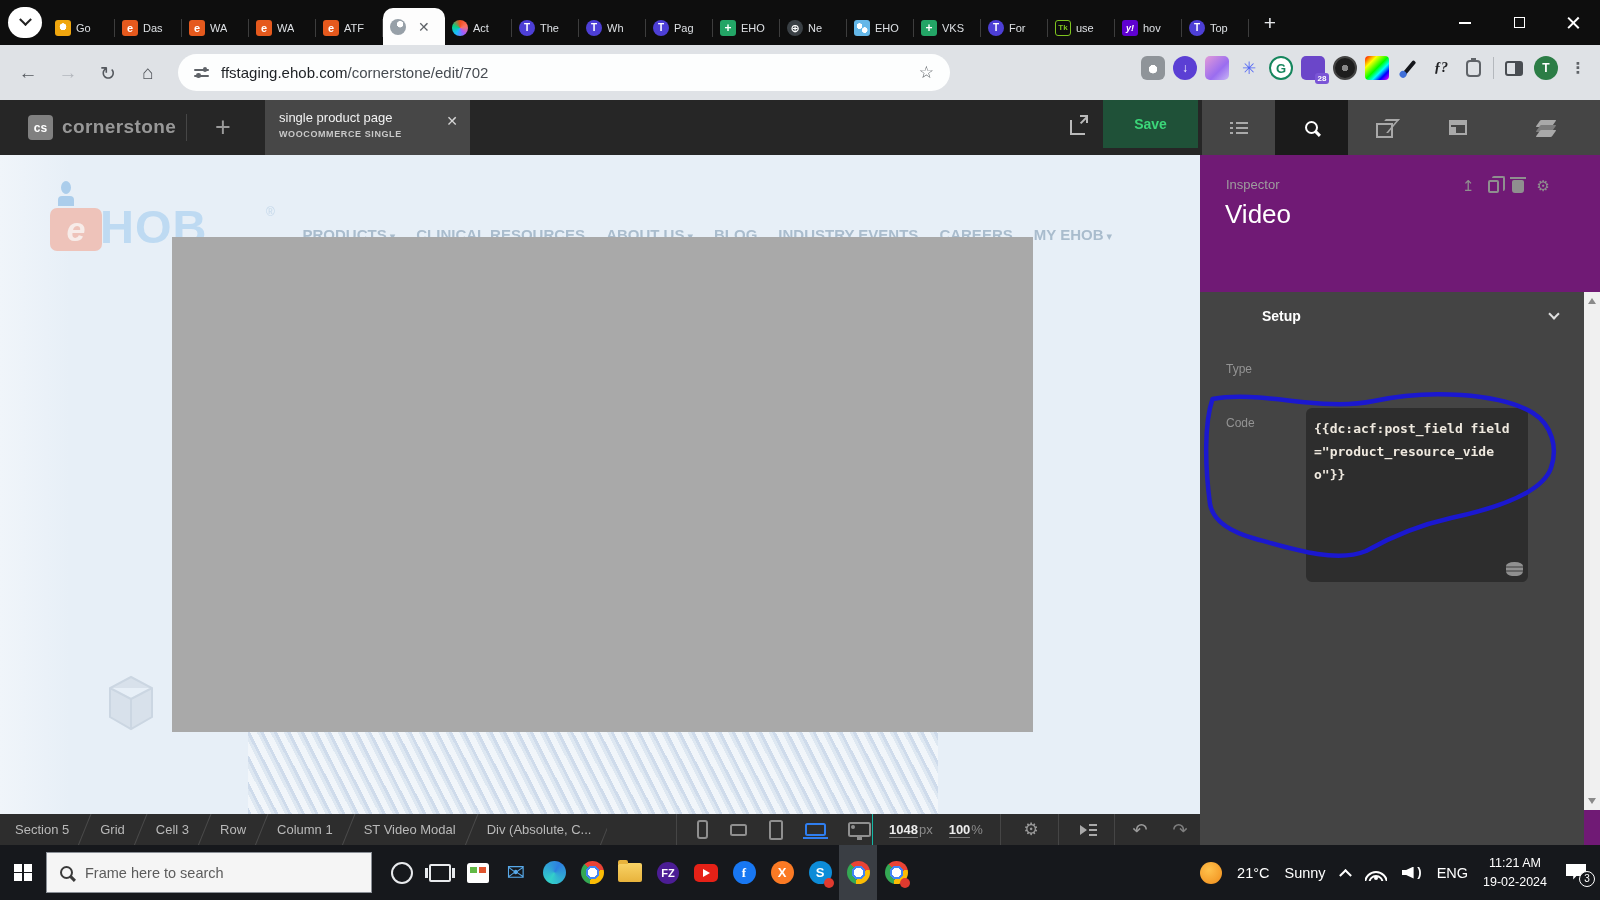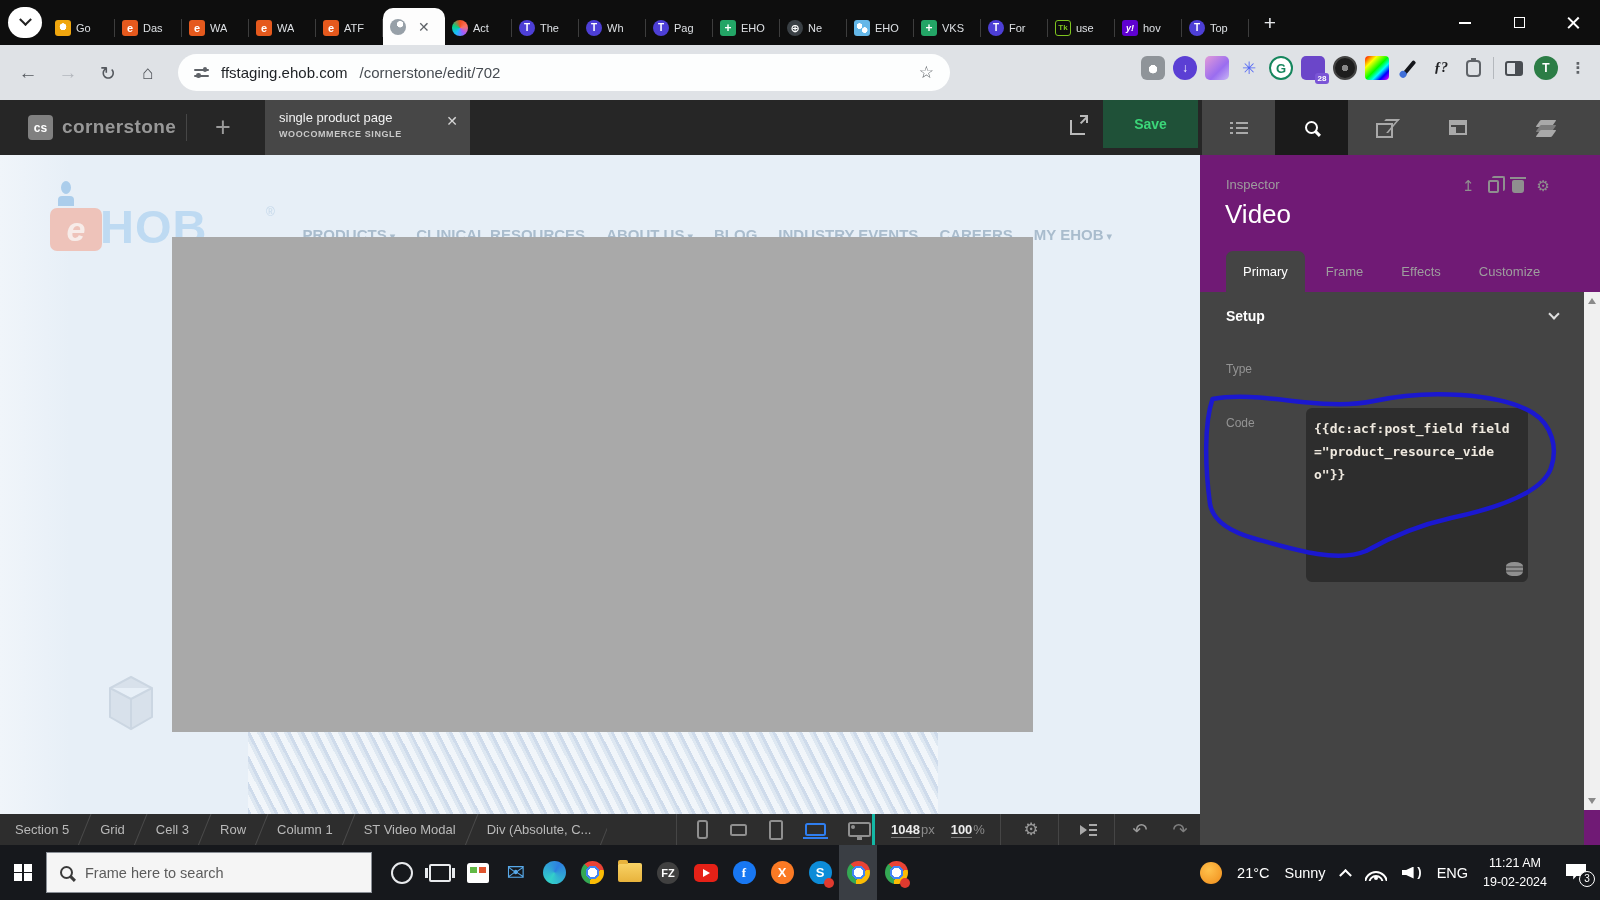--- a/index.html
+++ b/index.html
@@ -52,21 +52,21 @@
   .omnibox{position:absolute;left:178px;top:9px;width:772px;height:37px;background:#fdfefe;border-radius:19px;
     display:flex;align-items:center;padding:0 16px;gap:11px;}
   .tune-icon{width:16px;height:12px;position:relative;flex:0 0 auto;}
   .tune-icon i{position:absolute;left:0;width:15px;height:2px;background:#5f6368;border-radius:2px;}
   .tune-icon i:nth-child(1){top:2px;}
   .tune-icon i:nth-child(2){top:8px;}
   .tune-icon i:nth-child(1)::after,.tune-icon i:nth-child(2)::after{content:"";position:absolute;width:4.5px;height:4.5px;border-radius:50%;background:#5f6368;top:-1.2px;}
   .tune-icon i:nth-child(1)::after{right:2px;}
   .tune-icon i:nth-child(2)::after{left:2px;}
   .url{font-size:15px;color:#1d2024;white-space:nowrap;}
-  .url .path{color:#474c52;margin-left:12px;}
+  .url .path{color:#474c52;}
   .star{margin-left:auto;font-size:17px;color:#5f6368;}
   .extrow{position:absolute;right:10px;top:11px;display:flex;align-items:center;gap:8px;}
   .ext{width:24px;height:24px;border-radius:5px;display:flex;align-items:center;justify-content:center;
     font-size:12px;font-weight:bold;color:#fff;position:relative;cursor:pointer;}
   .ext-camera{background:radial-gradient(circle at 50% 55%,#fff 0 4px,transparent 4.5px),#8f9499;border-radius:6px;}
   .ext-downloader{background:#5b3fd4;border-radius:50%;}
   .ext-wand{background:linear-gradient(135deg,#e29bd8,#9a6df0 60%,#c9b6f5);}
   .ext-snowflake{color:#5468f5;font-size:17px;}
   .ext-grammarly{background:#fff;color:#15865d;border-radius:50%;border:2px solid #15865d;font-size:13px;}
   .ext-counter-28{background:#6b46c9;border-radius:5px;}
@@ -157,21 +157,21 @@
   .i-dup{width:11px;height:13px;border:2px solid #8f8f8f;border-radius:2px;position:relative;cursor:pointer;}
   .i-dup::before{content:"";position:absolute;left:2px;top:-6px;width:11px;height:13px;border-top:2px solid #8f8f8f;border-right:2px solid #8f8f8f;border-radius:2px;}
   .i-trash{width:12px;height:13px;background:#8f8f8f;border-radius:2px 2px 3px 3px;position:relative;cursor:pointer;}
   .i-trash::before{content:"";position:absolute;left:-2px;top:-3px;width:16px;height:2px;background:#8f8f8f;}
   .insp-title{position:absolute;left:25px;top:44px;font-size:26px;color:#fff;}
   .insp-tabs{position:absolute;left:26px;top:93px;height:44px;display:flex;align-items:flex-end;gap:4px;}
   .insp-tab{padding:13px 17px;font-size:13px;color:#9e9e9e;cursor:pointer;}
   .insp-tab.active{background:#444444;border-radius:7px 7px 0 0;color:#fff;}
   .insp-body{position:absolute;left:0;top:137px;width:384px;height:553px;background:#444444;}
   .setup-row{position:absolute;left:26px;right:26px;top:16px;display:flex;justify-content:space-between;align-items:center;cursor:pointer;}
-  .setup-title{font-size:14px;font-weight:bold;color:#fff;}
+  .setup-title{font-size:14px;font-weight:bold;color:#fff;margin-left:36px;}
   .chev-down{width:8px;height:8px;border-right:2px solid #e0e0e0;border-bottom:2px solid #e0e0e0;transform:rotate(45deg);margin-top:-4px;}
   .fld-label{position:absolute;left:26px;font-size:12px;color:#949494;}
   .type-ctl{position:absolute;left:106px;top:60px;width:222px;height:36px;background:#2d2d2d;border-radius:5px;
     display:flex;padding:3px;}
   .seg{flex:1;display:flex;align-items:center;justify-content:center;font-size:13px;font-weight:bold;
     color:#8b8b8b;border-radius:4px;cursor:pointer;}
   .seg.active{background:#5b5b5b;color:#fff;}
   .code-box{position:absolute;left:106px;top:116px;width:222px;height:174px;background:#2d2d2d;border-radius:6px;
     padding:10px 8px;font-family:"DejaVu Sans Mono","Liberation Mono",monospace;font-weight:bold;font-size:13px;
     line-height:1.75;color:#efe9df;white-space:pre-wrap;word-break:break-all;cursor:text;}
@@ -192,21 +192,21 @@
   .devgroup{position:absolute;left:676px;top:0;height:31px;display:flex;align-items:center;gap:22px;padding-left:20px;border-left:1px solid #454545;}
   .dev{border:2px solid #8f8f8f;border-radius:2.5px;cursor:pointer;}
   .dev-phone{width:11px;height:19px;border-radius:3px;}
   .dev-land{width:17px;height:12px;}
   .dev-tab{width:14px;height:20px;}
   .dev-laptop{width:21px;height:13px;border-color:#2f7ef0;position:relative;}
   .dev-laptop::after{content:"";position:absolute;left:-4px;bottom:-5px;width:25px;height:2.5px;background:#2f7ef0;}
   .dev-desktop{width:23px;height:15px;position:relative;}
   .dev-desktop::before{content:"";position:absolute;left:1px;top:1px;width:4px;height:4px;border-radius:50%;background:#8f8f8f;}
   .dev-desktop::after{content:"";position:absolute;left:7px;bottom:-5px;width:5px;height:3px;background:#8f8f8f;}
-  .vpgroup{position:absolute;left:872px;top:0;height:31px;display:flex;align-items:center;gap:16px;padding-left:16px;border-left:3px solid #14b8a6;}
+  .vpgroup{position:absolute;left:872px;top:0;height:31px;display:flex;align-items:center;gap:16px;padding-left:16px;border-left:1px solid #14b8a6;}
   .vp-num{color:#ececec;font-weight:bold;border-bottom:1px solid #777;cursor:pointer;}
   .vp-unit{color:#8a8a8a;margin-left:1px;}
   .bc-tool{position:absolute;top:0;height:31px;display:flex;align-items:center;justify-content:center;color:#9a9a9a;cursor:pointer;}
   .bc-div{position:absolute;top:0;width:1px;height:31px;background:#454545;}
   .i-skip{display:flex;align-items:center;gap:2px;}
   .i-skip .tri{width:0;height:0;border-top:5px solid transparent;border-bottom:5px solid transparent;border-left:7px solid #a9a9a9;}
   .i-skip .lines{width:8px;height:12px;background:
      linear-gradient(#a9a9a9,#a9a9a9) 0 0/8px 2px no-repeat,
      linear-gradient(#a9a9a9,#a9a9a9) 0 5px/8px 2px no-repeat,
      linear-gradient(#a9a9a9,#a9a9a9) 0 10px/8px 2px no-repeat;}
@@ -232,21 +232,21 @@
   .ticon-store{background:#fff;color:#16181c;border-radius:3px 3px 2px 2px;width:22px;height:20px;position:relative;}
   .ticon-store::before{content:"";position:absolute;left:3px;top:4px;width:7px;height:6px;background:#62b946;}
   .ticon-store::after{content:"";position:absolute;right:3px;top:4px;width:7px;height:6px;background:#e0552f;}
   .ticon-mail{color:#57a8e8;font-size:22px;}
   .ticon-edge{background:conic-gradient(from 210deg,#33d1c9,#2d7fe0 50%,#33d1c9);border-radius:50%;width:23px;height:23px;}
   .ticon-chrome{border-radius:50%;width:23px;height:23px;
     background:radial-gradient(circle at 50% 50%,#fff 0 4.5px,#4285f4 4.5px 7px,transparent 7px),
     conic-gradient(from -45deg,#ea4335 0 120deg,#fbbc05 0 240deg,#34a853 0 360deg);}
   .ticon-explorer{width:24px;height:19px;background:linear-gradient(#f9d366,#e8b33c);border-radius:2px;position:relative;}
   .ticon-explorer::before{content:"";position:absolute;left:0;top:-3px;width:10px;height:4px;background:#e8b33c;border-radius:2px 2px 0 0;}
-  .ticon-filezilla{background:#404040;color:#fff;border-radius:11px;width:22px;height:22px;font-size:11px;}
+  .ticon-filezilla{background:#4c1d95;color:#fff;border-radius:11px;width:22px;height:22px;font-size:11px;}
   .ticon-youtube{background:#e62117;border-radius:5px;width:24px;height:18px;position:relative;}
   .ticon-youtube::before{content:"";position:absolute;left:9px;top:5px;border-left:7px solid #fff;border-top:4px solid transparent;border-bottom:4px solid transparent;}
   .ticon-facebook{background:#1877f2;color:#fff;border-radius:50%;width:23px;height:23px;font-family:"Liberation Serif",serif;}
   .ticon-xampp{background:#fb7a24;color:#fff;border-radius:50%;width:23px;height:23px;}
   .ticon-skype{background:#0d8cd8;color:#fff;border-radius:50%;width:23px;height:23px;}
   .tb-tray{position:absolute;right:0;top:0;height:55px;display:flex;align-items:center;gap:15px;padding-right:12px;color:#fff;font-size:14.5px;}
   .sun{width:22px;height:22px;border-radius:50%;background:radial-gradient(circle at 40% 35%,#ffc24d,#f08c1a);}
   .chev-up{width:9px;height:9px;border-left:2px solid #fff;border-top:2px solid #fff;transform:rotate(45deg) translate(2px,2px);cursor:pointer;}
   .wifi{position:relative;width:22px;height:16px;overflow:hidden;cursor:pointer;}
   .wifi i{position:absolute;left:50%;border:2px solid #fff;border-radius:50%;background:transparent;transform:translateX(-50%);}
@@ -464,26 +464,20 @@
 
   <div class="inspector">
     <div class="insp-label">Inspector</div>
     <div class="insp-icons">
       <span class="gi">↥</span>
       <span class="i-dup"></span>
       <span class="i-trash"></span>
       <span class="gi">⚙</span>
     </div>
     <div class="insp-title">Video</div>
-    <div class="insp-tabs" id="insp-tabs">
-        <div class="insp-tab active">Primary</div>
-        <div class="insp-tab">Frame</div>
-        <div class="insp-tab">Effects</div>
-        <div class="insp-tab">Customize</div>
-      </div>
     <div class="insp-body">
       <div class="setup-row">
         <span class="setup-title">Setup</span>
         <i class="chev-down"></i>
       </div>
       <div class="fld-label" style="top:70px">Type</div>
       <div class="fld-label" style="top:124px">Code</div>
       <div class="code-box">{{dc:acf:post_field field="product_resource_video"}}</div>
       <div class="db-icon"></div>
     </div>

